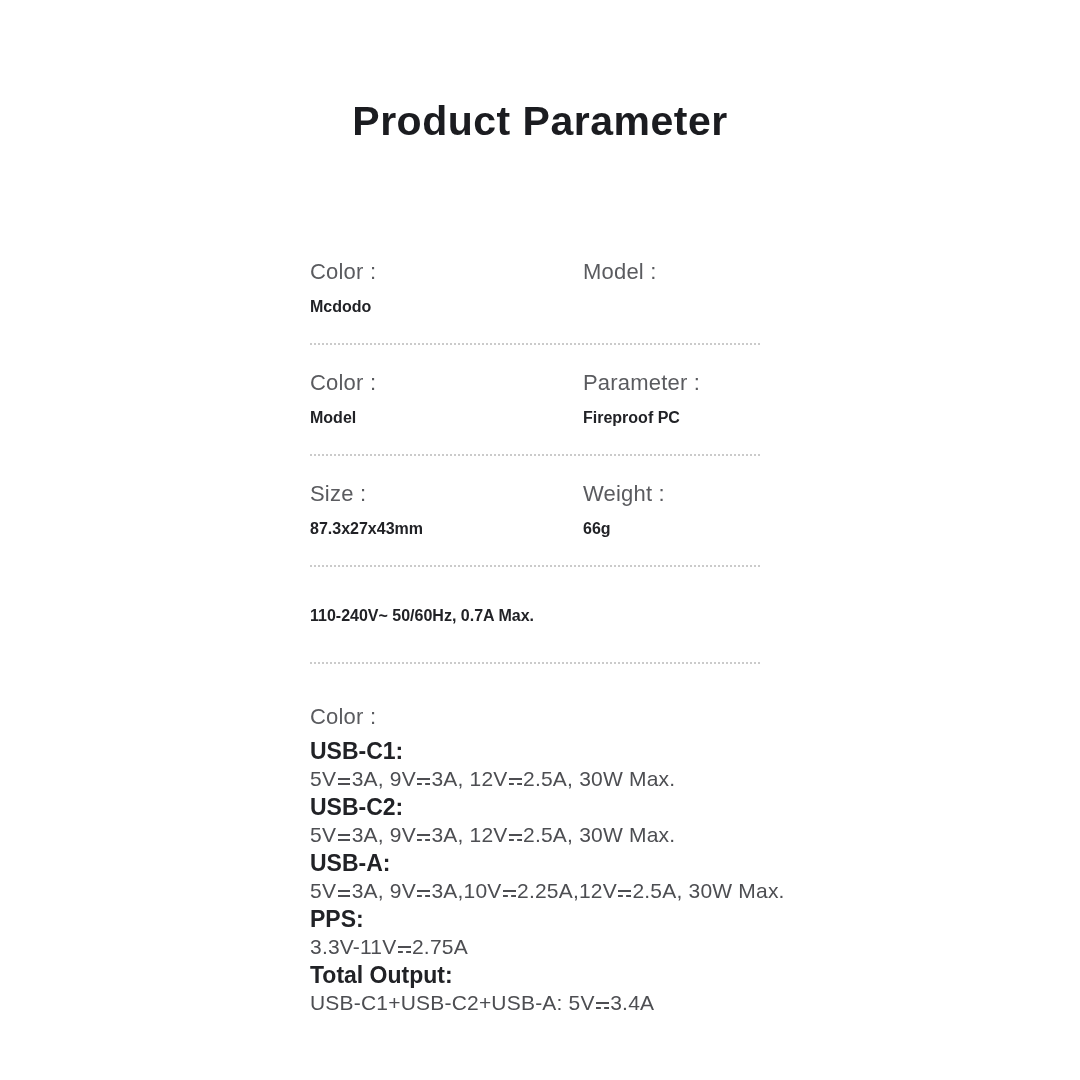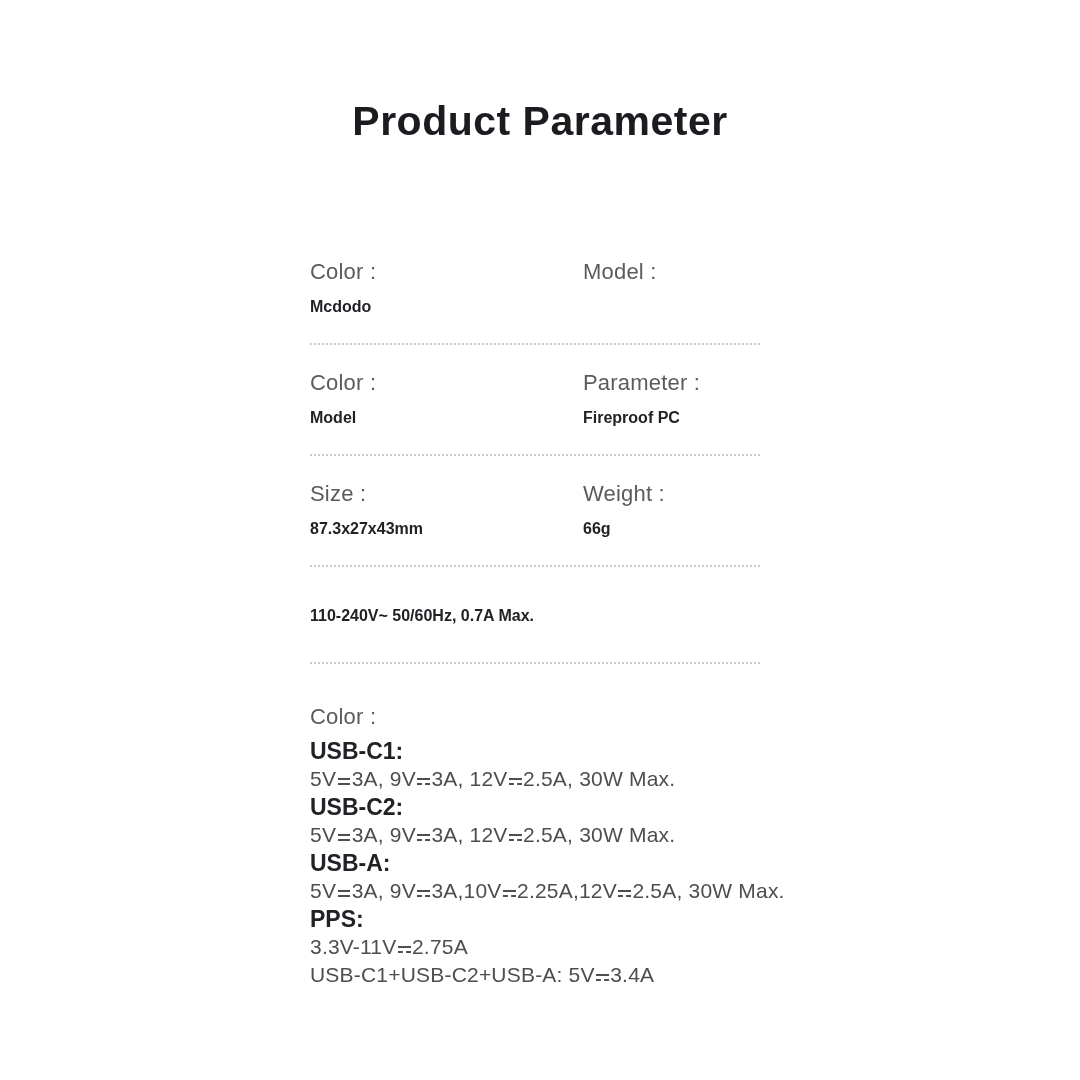--- a/index.html
+++ b/index.html
@@ -117,18 +117,19 @@
       </div>
       <div>
         <div class="entry-name">USB-A:</div>
         <div class="entry-spec">5V<span class="dc-icon"></span>3A, 9V<span class="dc-icon"></span>3A,10V<span class="dc-icon"></span>2.25A,12V<span class="dc-icon"></span>2.5A, 30W Max.</div>
       </div>
       <div>
         <div class="entry-name">PPS:</div>
         <div class="entry-spec">3.3V-11V<span class="dc-icon"></span>2.75A</div>
       </div>
       <div>
+        <div class="entry-name">Total Output:</div>
         <div class="entry-spec">USB-C1+USB-C2+USB-A: 5V<span class="dc-icon"></span>3.4A</div>
       </div>
     </div>
 
   </div>
 </div>
 
 </body></html>

